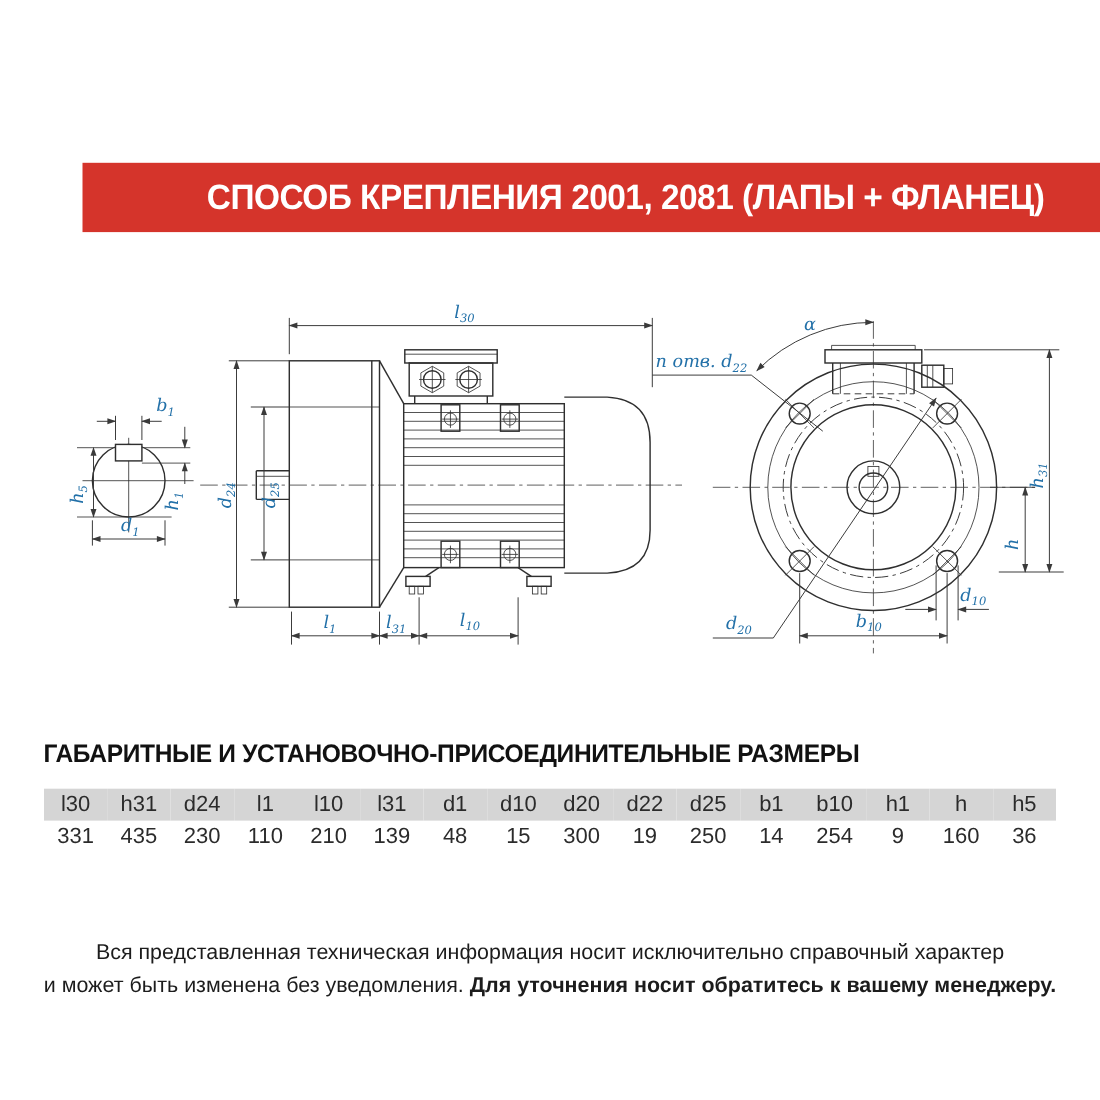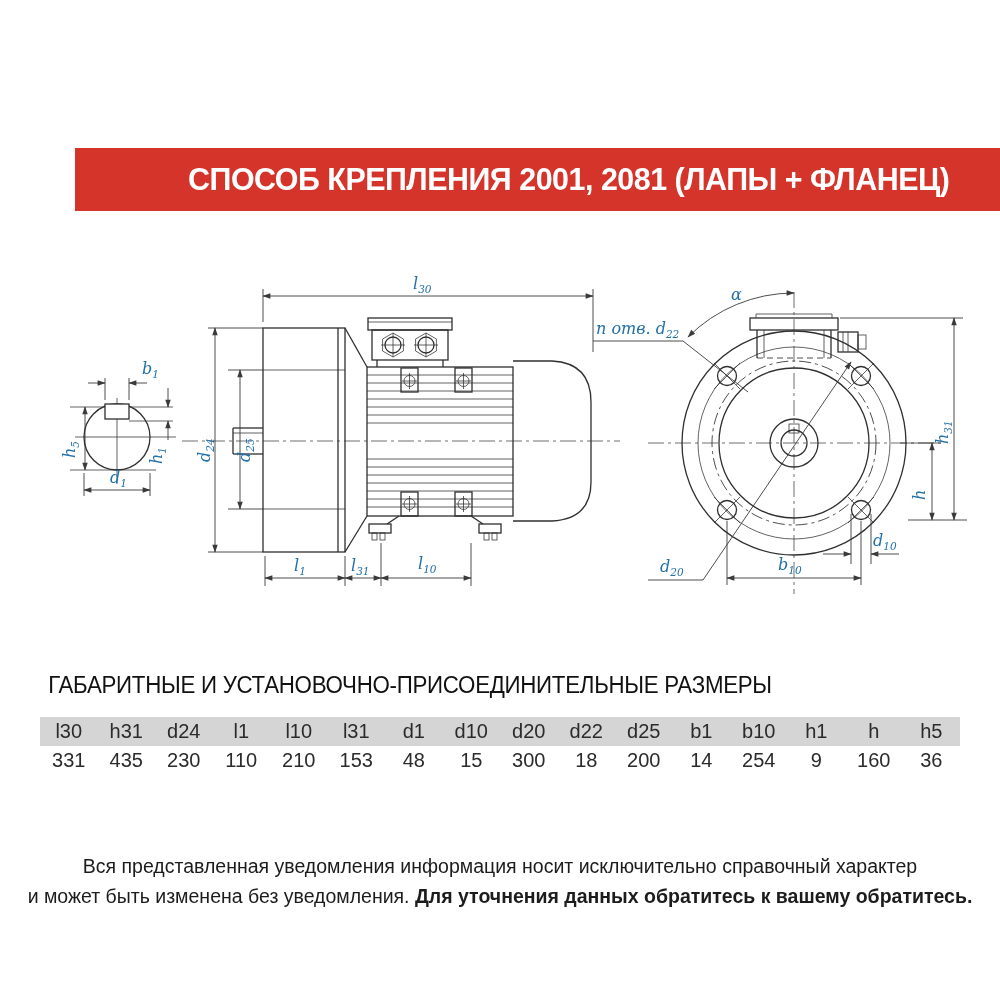--- a/index.html
+++ b/index.html
@@ -11,21 +11,21 @@
     position:absolute;left:75px;top:148px;width:988px;height:63px;
     background:#d5342b;display:flex;align-items:center;justify-content:center;
   }
   .banner-text{
     color:#ffffff;font-weight:bold;font-size:32px;white-space:nowrap;
     display:inline-block;transform:scaleX(.95);letter-spacing:-.5px;
   }
   .drawing-svg{position:absolute;left:0;top:0;width:1000px;height:1000px;}
   .section-title{
     position:absolute;left:0;top:672px;width:820px;text-align:center;
-    font-weight:normal;font-size:23px;letter-spacing:-.3px;color:#111;
+    font-weight:bold;font-size:23px;letter-spacing:-.3px;color:#111;
   }
   .section-title span{display:inline-block;transform:scaleX(.97);}
   .dim-table{
     position:absolute;left:40px;top:717px;width:920px;border-collapse:collapse;
     font-size:20px;color:#2b2b2b;table-layout:fixed;
   }
   .dim-table td{text-align:center;padding:0;height:29px;}
   .dim-table tr.hdr td{background:#d5d5d5;}
   .disclaimer{
     position:absolute;left:0;top:851px;width:1000px;text-align:center;
@@ -305,31 +305,31 @@
       <td>h1</td>
       <td>h</td>
       <td>h5</td>
     </tr>
     <tr>
       <td>331</td>
       <td>435</td>
       <td>230</td>
       <td>110</td>
       <td>210</td>
-      <td>153</td>
+      <td>139</td>
       <td>48</td>
       <td>15</td>
       <td>300</td>
-      <td>18</td>
-      <td>200</td>
+      <td>19</td>
+      <td>250</td>
       <td>14</td>
       <td>254</td>
       <td>9</td>
       <td>160</td>
       <td>36</td>
     </tr>
   </tbody>
 </table>
 
 <div class="disclaimer">
-  <div>Вся представленная уведомления информация носит исключительно справочный характер</div>
-  <div><span>и может быть изменена без уведомления. </span><b>Для уточнения данных обратитесь к вашему обратитесь.</b></div>
+  <div>Вся представленная техническая информация носит исключительно справочный характер</div>
+  <div><span>и может быть изменена без уведомления. </span><b>Для уточнения носит обратитесь к вашему менеджеру.</b></div>
 </div>
 
 </body></html>

